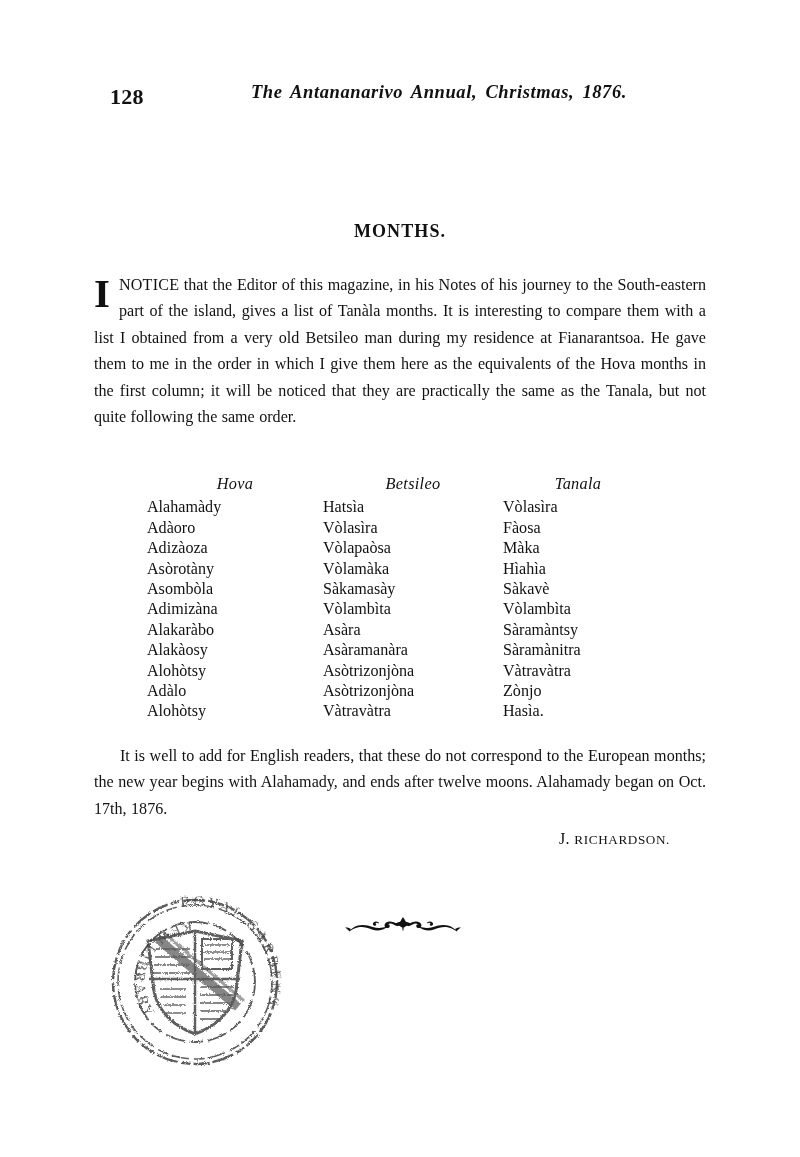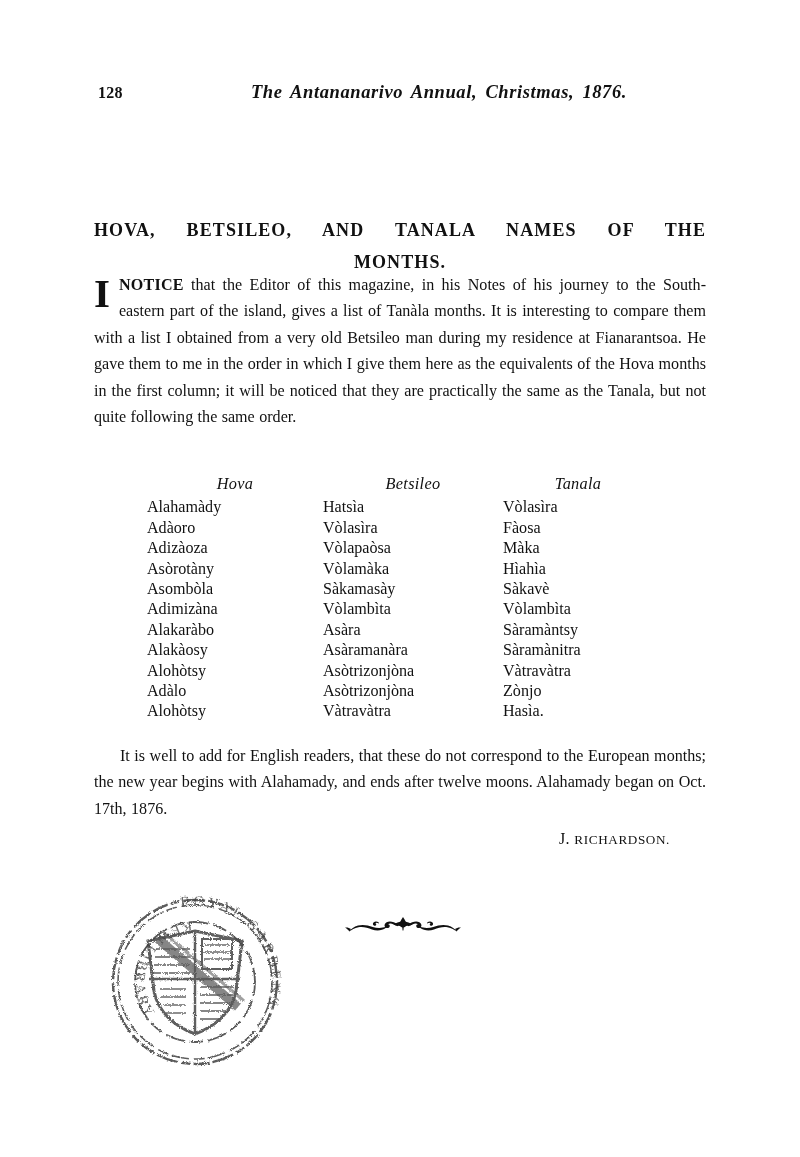--- a/index.html
+++ b/index.html
@@ -26,23 +26,23 @@
   
   .running-head {
     position: absolute;
     left: 94px;
     top: 82px;
     width: 612px;
     height: 28px;
   }
   .folio {
     position: absolute;
-    left: 4px;
+    left: 16px;
     top: 2px;
-    font-size: 16px;
+    font-size: 22px;
     font-weight: bold;
     letter-spacing: 0.3px;
   }
   .head-title {
     position: absolute;
     left: 78px;
     top: 0;
     width: 534px;
     text-align: center;
     font-size: 18.5px;
@@ -102,21 +102,20 @@
     float: left;
     font-size: 41px;
     line-height: 40px;
     font-weight: bold;
     margin: 1px 9px 0 0;
     font-family: "Liberation Serif", "DejaVu Serif", serif;
   }
   .firstword {
     font-size: 16.1px;
     letter-spacing: 0.2px;
-    font-weight: bold;
   }
 
   
   .month-table {
     position: absolute;
     left: 94px;
     top: 474px;
     width: 612px;
     font-size: 16.1px;
     line-height: 20.4px;
@@ -185,21 +184,20 @@
 <body>
 
 <div class="page">
 
   <div class="running-head">
     <div class="folio">128</div>
     <div class="head-title">The Antananarivo Annual, Christmas, 1876.</div>
   </div>
 
   <h1 class="article-title">
-    <span class="title-line-1">HOVA, BETSILEO, AND TANALA NAMES OF THE</span>
     <span class="title-line-2">MONTHS.</span>
   </h1>
 
   <div class="body-block" id="intro-paragraph">
     <span class="dropcap">I</span><span class="firstword">NOTICE</span><span> that the Editor of this magazine, in his Notes of his journey to the South-eastern part of the island, gives a list of Tanàla months. It is interesting to compare them with a list I obtained from a very old Betsileo man during my residence at Fianarantsoa.  He gave them to me in the order in which I give them here as the equivalents of the Hova months in the first column; it will be noticed that they are practically the same as the Tanala, but not quite following the same order.</span>
   </div>
 
   <div class="month-table">
     <table>
       <thead>

